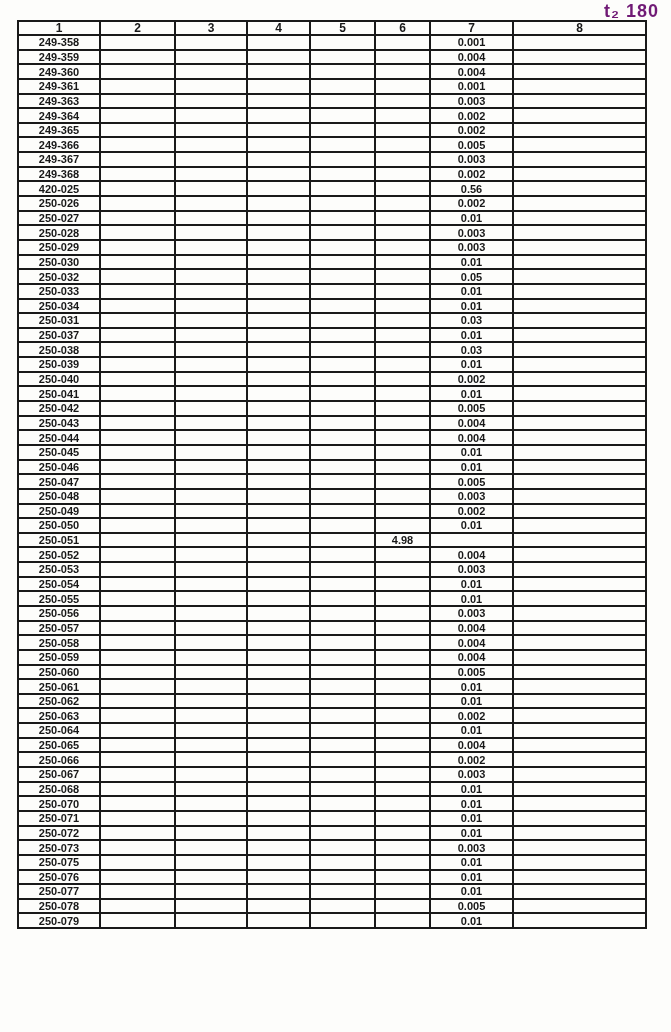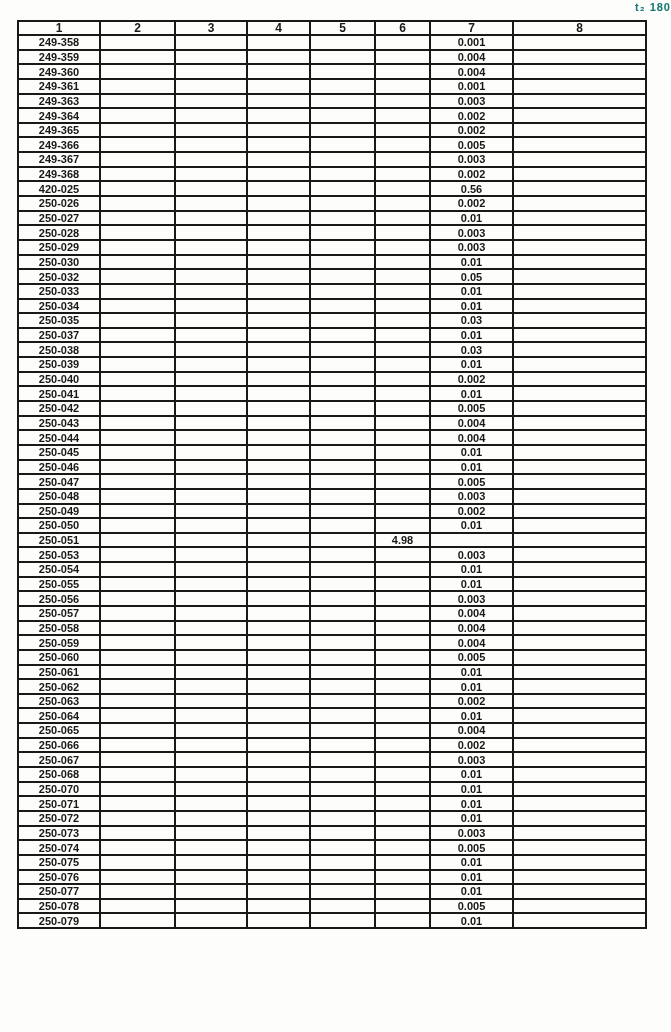--- a/index.html
+++ b/index.html
@@ -11,25 +11,25 @@
     width: 671px;
     height: 1032px;
     background: #fdfdfb;
     font-family: "Liberation Sans", sans-serif;
     color: #161616;
     overflow: hidden;
   }
   .corner-label {
     position: absolute;
     top: 1px;
-    right: 0;
-    font-size: 11px;
+    right: 12px;
+    font-size: 18px;
     font-weight: 700;
     letter-spacing: 1px;
-    color: #0f766e;
+    color: #701a75;
   }
   table.data-table {
     position: absolute;
     left: 17px;
     top: 20px;
     width: 628px;
     border-collapse: collapse;
     table-layout: fixed;
   }
   .data-table th,
@@ -268,21 +268,21 @@
         <td>250-034</td>
         <td></td>
         <td></td>
         <td></td>
         <td></td>
         <td></td>
         <td>0.01</td>
         <td></td>
       </tr>
       <tr>
-        <td>250-035</td>
+        <td>250-031</td>
         <td></td>
         <td></td>
         <td></td>
         <td></td>
         <td></td>
         <td>0.03</td>
         <td></td>
       </tr>
       <tr>
         <td>250-037</td>
@@ -428,20 +428,30 @@
         <td>250-051</td>
         <td></td>
         <td></td>
         <td></td>
         <td></td>
         <td>4.98</td>
         <td></td>
         <td></td>
       </tr>
       <tr>
+        <td>250-052</td>
+        <td></td>
+        <td></td>
+        <td></td>
+        <td></td>
+        <td></td>
+        <td>0.004</td>
+        <td></td>
+      </tr>
+      <tr>
         <td>250-053</td>
         <td></td>
         <td></td>
         <td></td>
         <td></td>
         <td></td>
         <td>0.003</td>
         <td></td>
       </tr>
       <tr>
@@ -625,30 +635,20 @@
         <td></td>
       </tr>
       <tr>
         <td>250-073</td>
         <td></td>
         <td></td>
         <td></td>
         <td></td>
         <td></td>
         <td>0.003</td>
-        <td></td>
-      </tr>
-      <tr>
-        <td>250-074</td>
-        <td></td>
-        <td></td>
-        <td></td>
-        <td></td>
-        <td></td>
-        <td>0.005</td>
         <td></td>
       </tr>
       <tr>
         <td>250-075</td>
         <td></td>
         <td></td>
         <td></td>
         <td></td>
         <td></td>
         <td>0.01</td>

